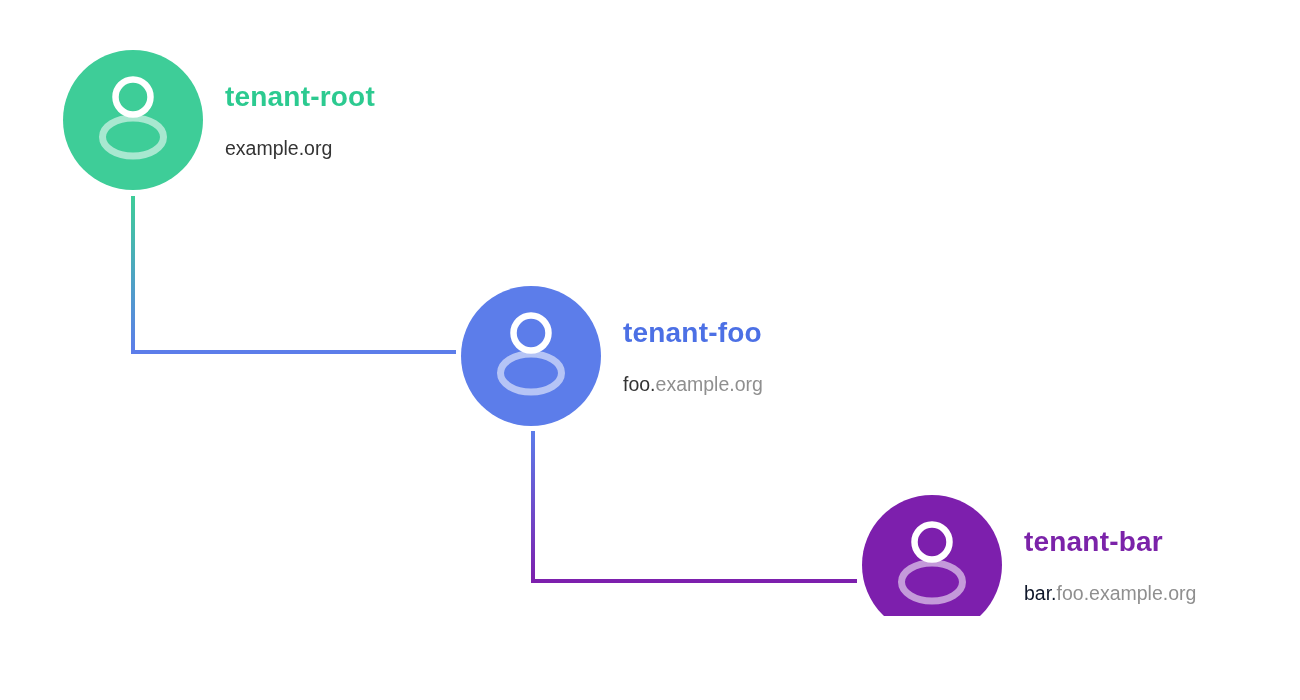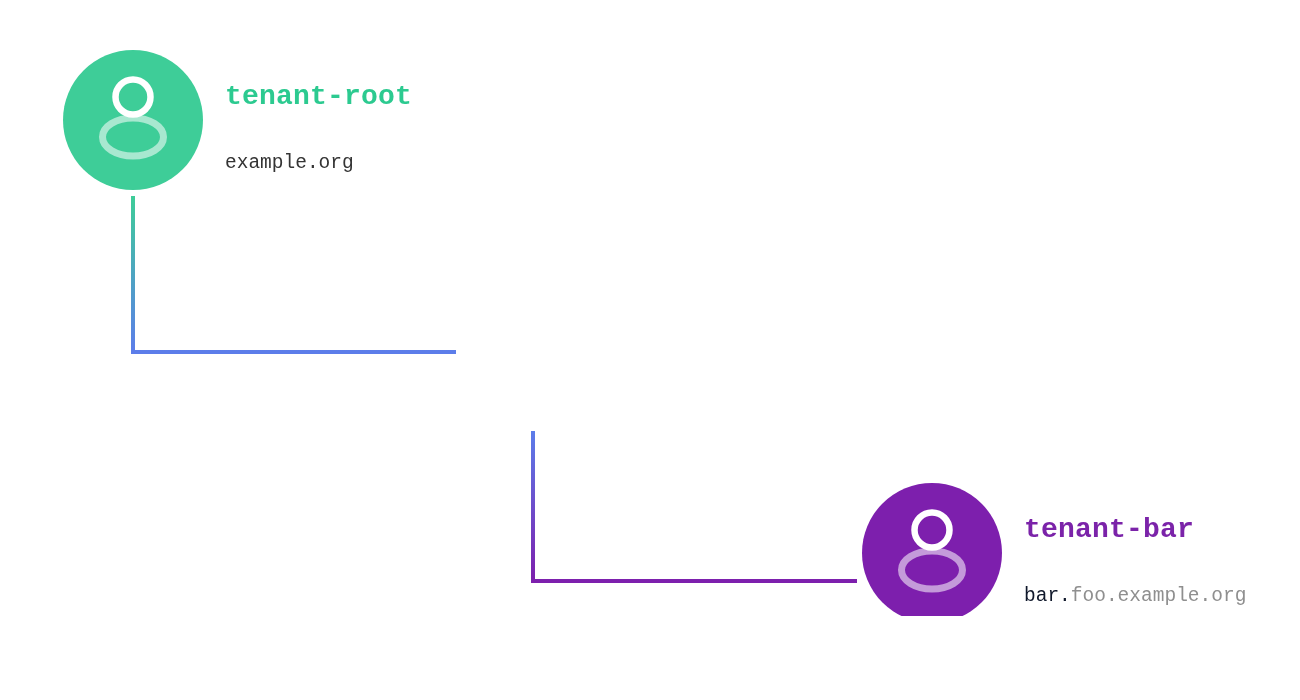--- a/index.html
+++ b/index.html
@@ -7,56 +7,55 @@
     padding: 0;
     background: #ffffff;
     font-family: "Liberation Sans", sans-serif;
   }
   .canvas {
     position: relative;
     width: 1300px;
     height: 616px;
     background: #ffffff;
     overflow: hidden;
-    font-family: Liberation Mono, monospace;
   }
   .connector-layer {
     position: absolute;
     left: 0;
     top: 0;
     pointer-events: none;
   }
   .node {
     position: absolute;
     display: flex;
     flex-direction: row;
     align-items: flex-start;
   }
   .node-root { left: 63px;  top: 50px;  }
   .node-foo  { left: 461px; top: 286px; }
-  .node-bar  { left: 862px; top: 483px; justify-content: center; }
+  .node-bar  { left: 862px; top: 495px; justify-content: center; }
   .avatar {
     width: 140px;
     height: 140px;
     flex: 0 0 auto;
     display: block;
   }
   .node-texts {
     margin-left: 22px;
     padding-top: 33px;
   }
   .node-title {
     font-size: 28px;
     font-weight: 700;
     line-height: 28px;
     letter-spacing: 0.2px;
     white-space: nowrap;
   }
   .node-subtitle {
-    margin-top: 42px;
+    margin-top: 27px;
     font-size: 19.5px;
     font-weight: 400;
     line-height: 21px;
     white-space: nowrap;
   }
   .avatar-head {
     fill: none;
     stroke: #ffffff;
     stroke-width: 6.5;
   }
@@ -102,20 +101,35 @@
       </g>
     </svg>
     <div class="node-texts">
       <div class="node-title" style="color: rgb(44, 202, 144);">tenant-root</div>
       <div class="node-subtitle">
         <span style="color: rgb(52, 52, 52);">example.org</span><span style="color: rgb(143, 143, 143);"></span>
       </div>
     </div>
   </div>
 
+  <div class="node node-foo">
+    <svg class="avatar" viewBox="0 0 140 140">
+      <circle cx="70" cy="70" r="70" fill="#5c7dea"></circle>
+      <g>
+        <circle class="avatar-head" cx="70" cy="47" r="17.5"></circle>
+        <ellipse class="avatar-body" cx="70" cy="87" rx="30.5" ry="19"></ellipse>
+      </g>
+    </svg>
+    <div class="node-texts">
+      <div class="node-title" style="color: rgb(76, 112, 229);">tenant-foo</div>
+      <div class="node-subtitle">
+        <span style="color: rgb(52, 52, 52);">foo.</span><span style="color: rgb(143, 143, 143);">example.org</span>
+      </div>
+    </div>
+  </div>
 
   <div class="node node-bar">
     <svg class="avatar" viewBox="0 0 140 140">
       <circle cx="70" cy="70" r="70" fill="#7d1fad"></circle>
       <g>
         <circle class="avatar-head" cx="70" cy="47" r="17.5"></circle>
         <ellipse class="avatar-body" cx="70" cy="87" rx="30.5" ry="19"></ellipse>
       </g>
     </svg>
     <div class="node-texts">

